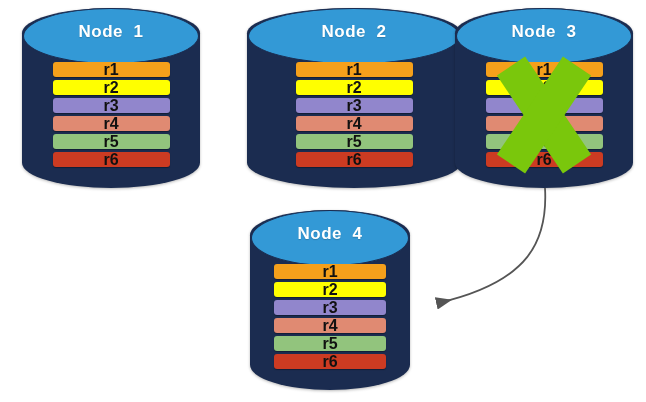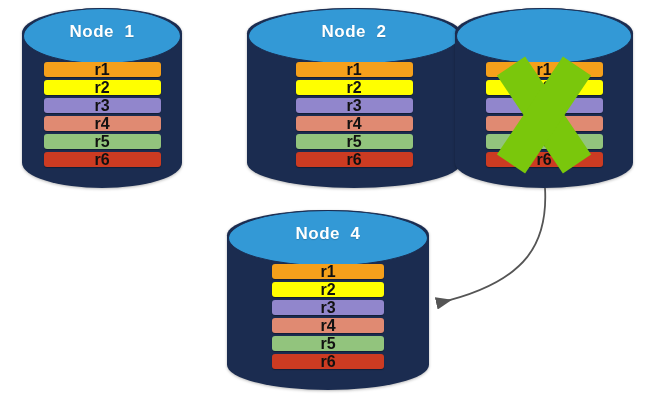--- a/index.html
+++ b/index.html
@@ -111,21 +111,21 @@
     z-index: 7;
     pointer-events: none;
   }
 </style>
 </head>
 <body>
 
 <div id="canvas"></div>
 
 <div id="nodes-layer">
-    <div class="node" style="left: 22px; top: 8px; width: 160px; height: 180px;">
+    <div class="node" style="left: 22px; top: 8px; width: 178px; height: 180px;">
       <div class="node-body"></div>
       <div class="node-top"></div>
       <div class="node-title">Node  1</div>
       <div class="records" style="top: 54px;">
         <div class="record" style="background: rgb(245, 160, 27); width: 117px;">
           <span class="record-label">r1</span>
         </div>
         <div class="record" style="background: rgb(255, 255, 0); width: 117px;">
           <span class="record-label">r2</span>
         </div>
@@ -164,20 +164,21 @@
           <span class="record-label">r5</span>
         </div>
         <div class="record" style="background: rgb(204, 59, 34); width: 117px;">
           <span class="record-label">r6</span>
         </div>
       </div>
     </div>
     <div class="node" style="left: 455px; top: 8px; width: 178px; height: 180px;">
       <div class="node-body"></div>
       <div class="node-top"></div>
+      <div class="node-title">Node  3</div>
       <div class="records" style="top: 54px;">
         <div class="record" style="background: rgb(245, 160, 27); width: 117px;">
           <span class="record-label">r1</span>
         </div>
         <div class="record" style="background: rgb(255, 255, 0); width: 117px;">
           <span class="record-label">r2</span>
         </div>
         <div class="record" style="background: rgb(145, 134, 204); width: 117px;">
           <span class="record-label">r3</span>
         </div>
@@ -189,21 +190,21 @@
         </div>
         <div class="record" style="background: rgb(204, 59, 34); width: 117px;">
           <span class="record-label">r6</span>
         </div>
       </div>
       <div class="cross" style="left: 18px; top: 42px; width: 142px; height: 130px;">
         <div class="cross-bar a" style="background: rgb(122, 199, 12);"></div>
         <div class="cross-bar b" style="background: rgb(122, 199, 12);"></div>
       </div>
     </div>
-    <div class="node" style="left: 227px; top: 210px; width: 202px; height: 180px;">
+    <div class="node" style="left: 250px; top: 210px; width: 160px; height: 180px;">
       <div class="node-body"></div>
       <div class="node-top"></div>
       <div class="node-title">Node  4</div>
       <div class="records" style="top: 54px;">
         <div class="record" style="background: rgb(245, 160, 27); width: 112px;">
           <span class="record-label">r1</span>
         </div>
         <div class="record" style="background: rgb(255, 255, 0); width: 112px;">
           <span class="record-label">r2</span>
         </div>

